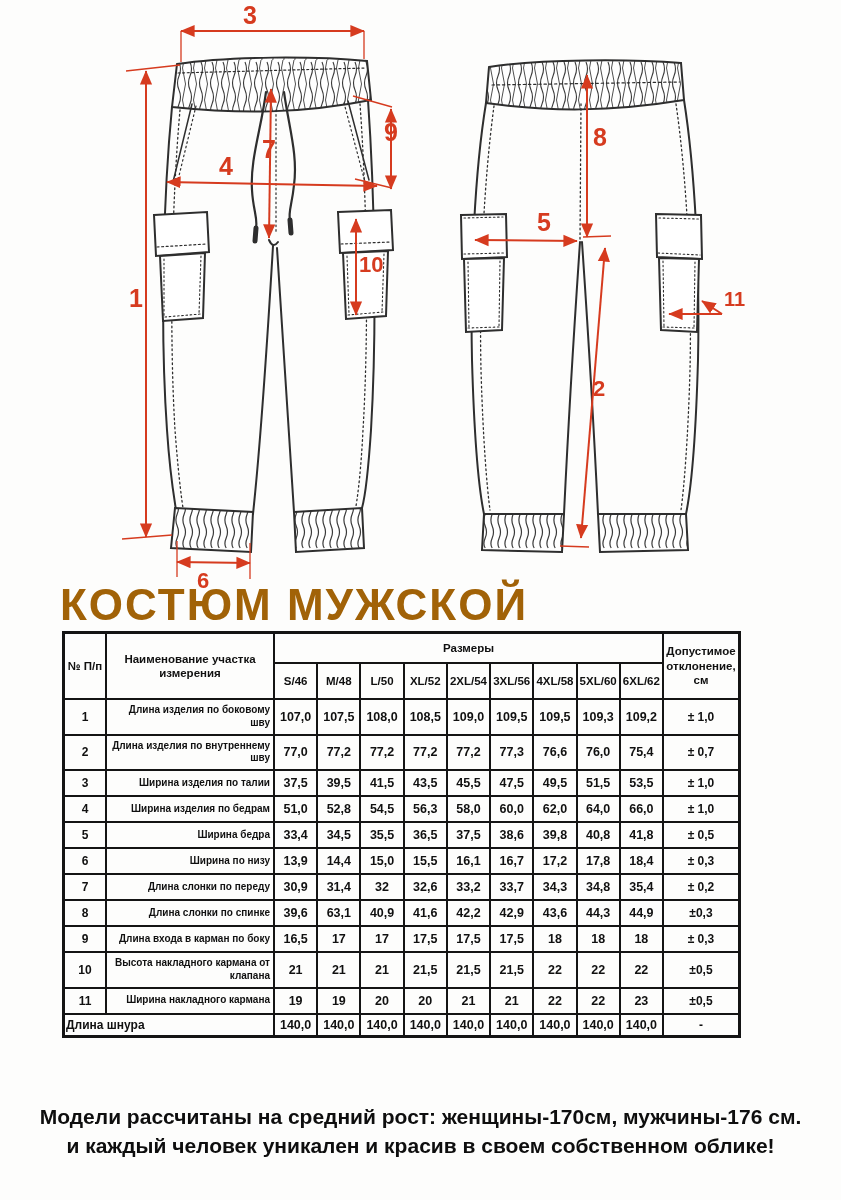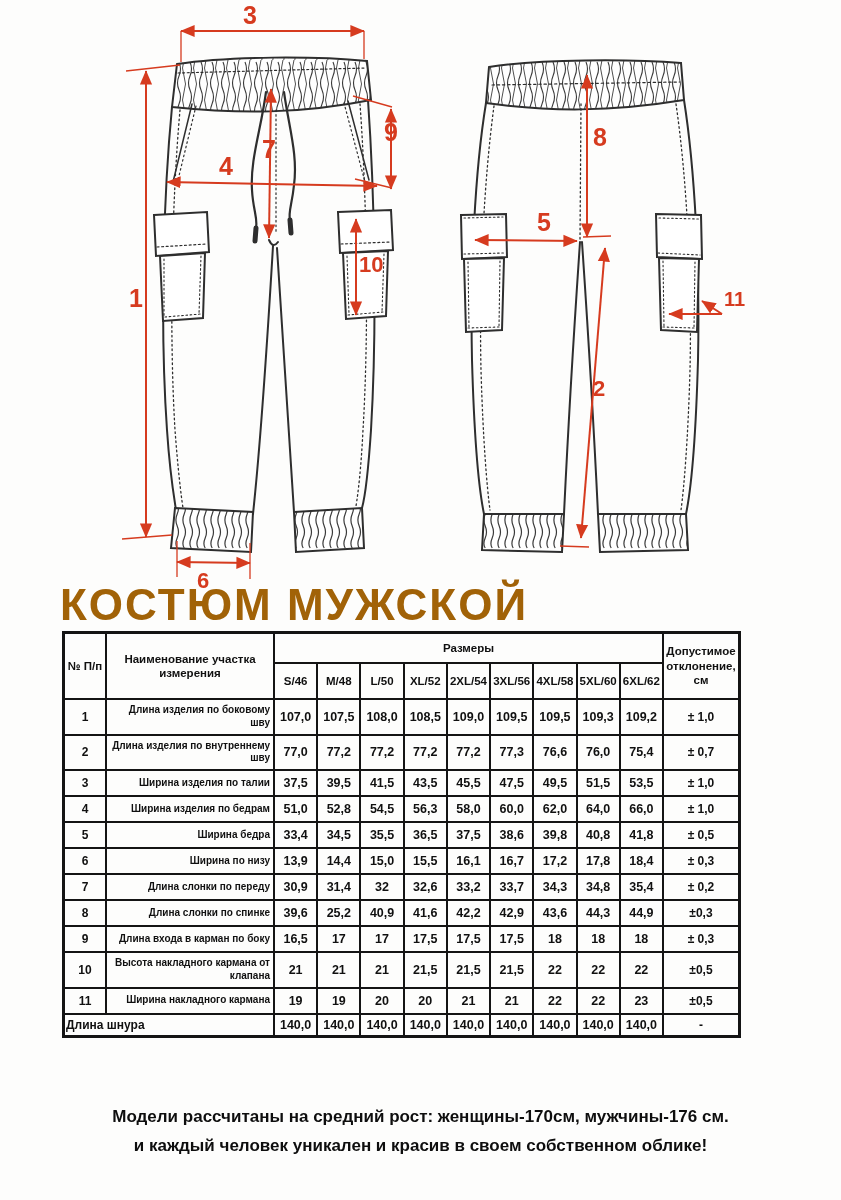--- a/index.html
+++ b/index.html
@@ -21,21 +21,21 @@
   th.c-tol{width:72px;}
   th.h-sizes{height:24px;border-radius:12px;}
   th.c-size{height:30px;border-radius:10px;}
   td.c-num{font-size:12px;}
   td.c-name{text-align:right;font-size:10px;line-height:1.28;padding:4px 3px 4px 5px;}
   td.c-val{font-size:12.5px;padding:5px 1px;}
   td.c-tol{font-size:12px;}
   tr.footer-row td{padding:3px 1px;}
   td.c-fname{text-align:left;font-size:12px;padding:3px 5px;}
   .note{position:absolute;top:1102px;left:0;width:841px;text-align:center;color:#0e0e0e;}
-  .note p{margin:0;font-size:17px;line-height:29px;font-weight:bold;}
+  .note p{margin:0;font-size:21px;line-height:29px;font-weight:bold;}
 </style>
 </head>
 <body>
 
 <div class="page">
 
   <svg class="diagram" width="841" height="596" viewBox="0 0 841 596">
     <defs>
       <marker id="arrow" viewBox="0 0 10 10" refX="8.5" refY="5" markerWidth="8" markerHeight="8" orient="auto-start-reverse">
         <path d="M0,1.2 L9,5 L0,8.8 z" fill="#d63b1f"></path>
@@ -285,21 +285,21 @@
           <td class="c-val">33,7</td>
           <td class="c-val">34,3</td>
           <td class="c-val">34,8</td>
           <td class="c-val">35,4</td>
           <td class="c-tol">± 0,2</td>
         </tr>
         <tr>
           <td class="c-num">8</td>
           <td class="c-name">Длина слонки по спинке</td>
           <td class="c-val">39,6</td>
-          <td class="c-val">25,2</td>
+          <td class="c-val">63,1</td>
           <td class="c-val">40,9</td>
           <td class="c-val">41,6</td>
           <td class="c-val">42,2</td>
           <td class="c-val">42,9</td>
           <td class="c-val">43,6</td>
           <td class="c-val">44,3</td>
           <td class="c-val">44,9</td>
           <td class="c-tol">±0,3</td>
         </tr>
         <tr>

